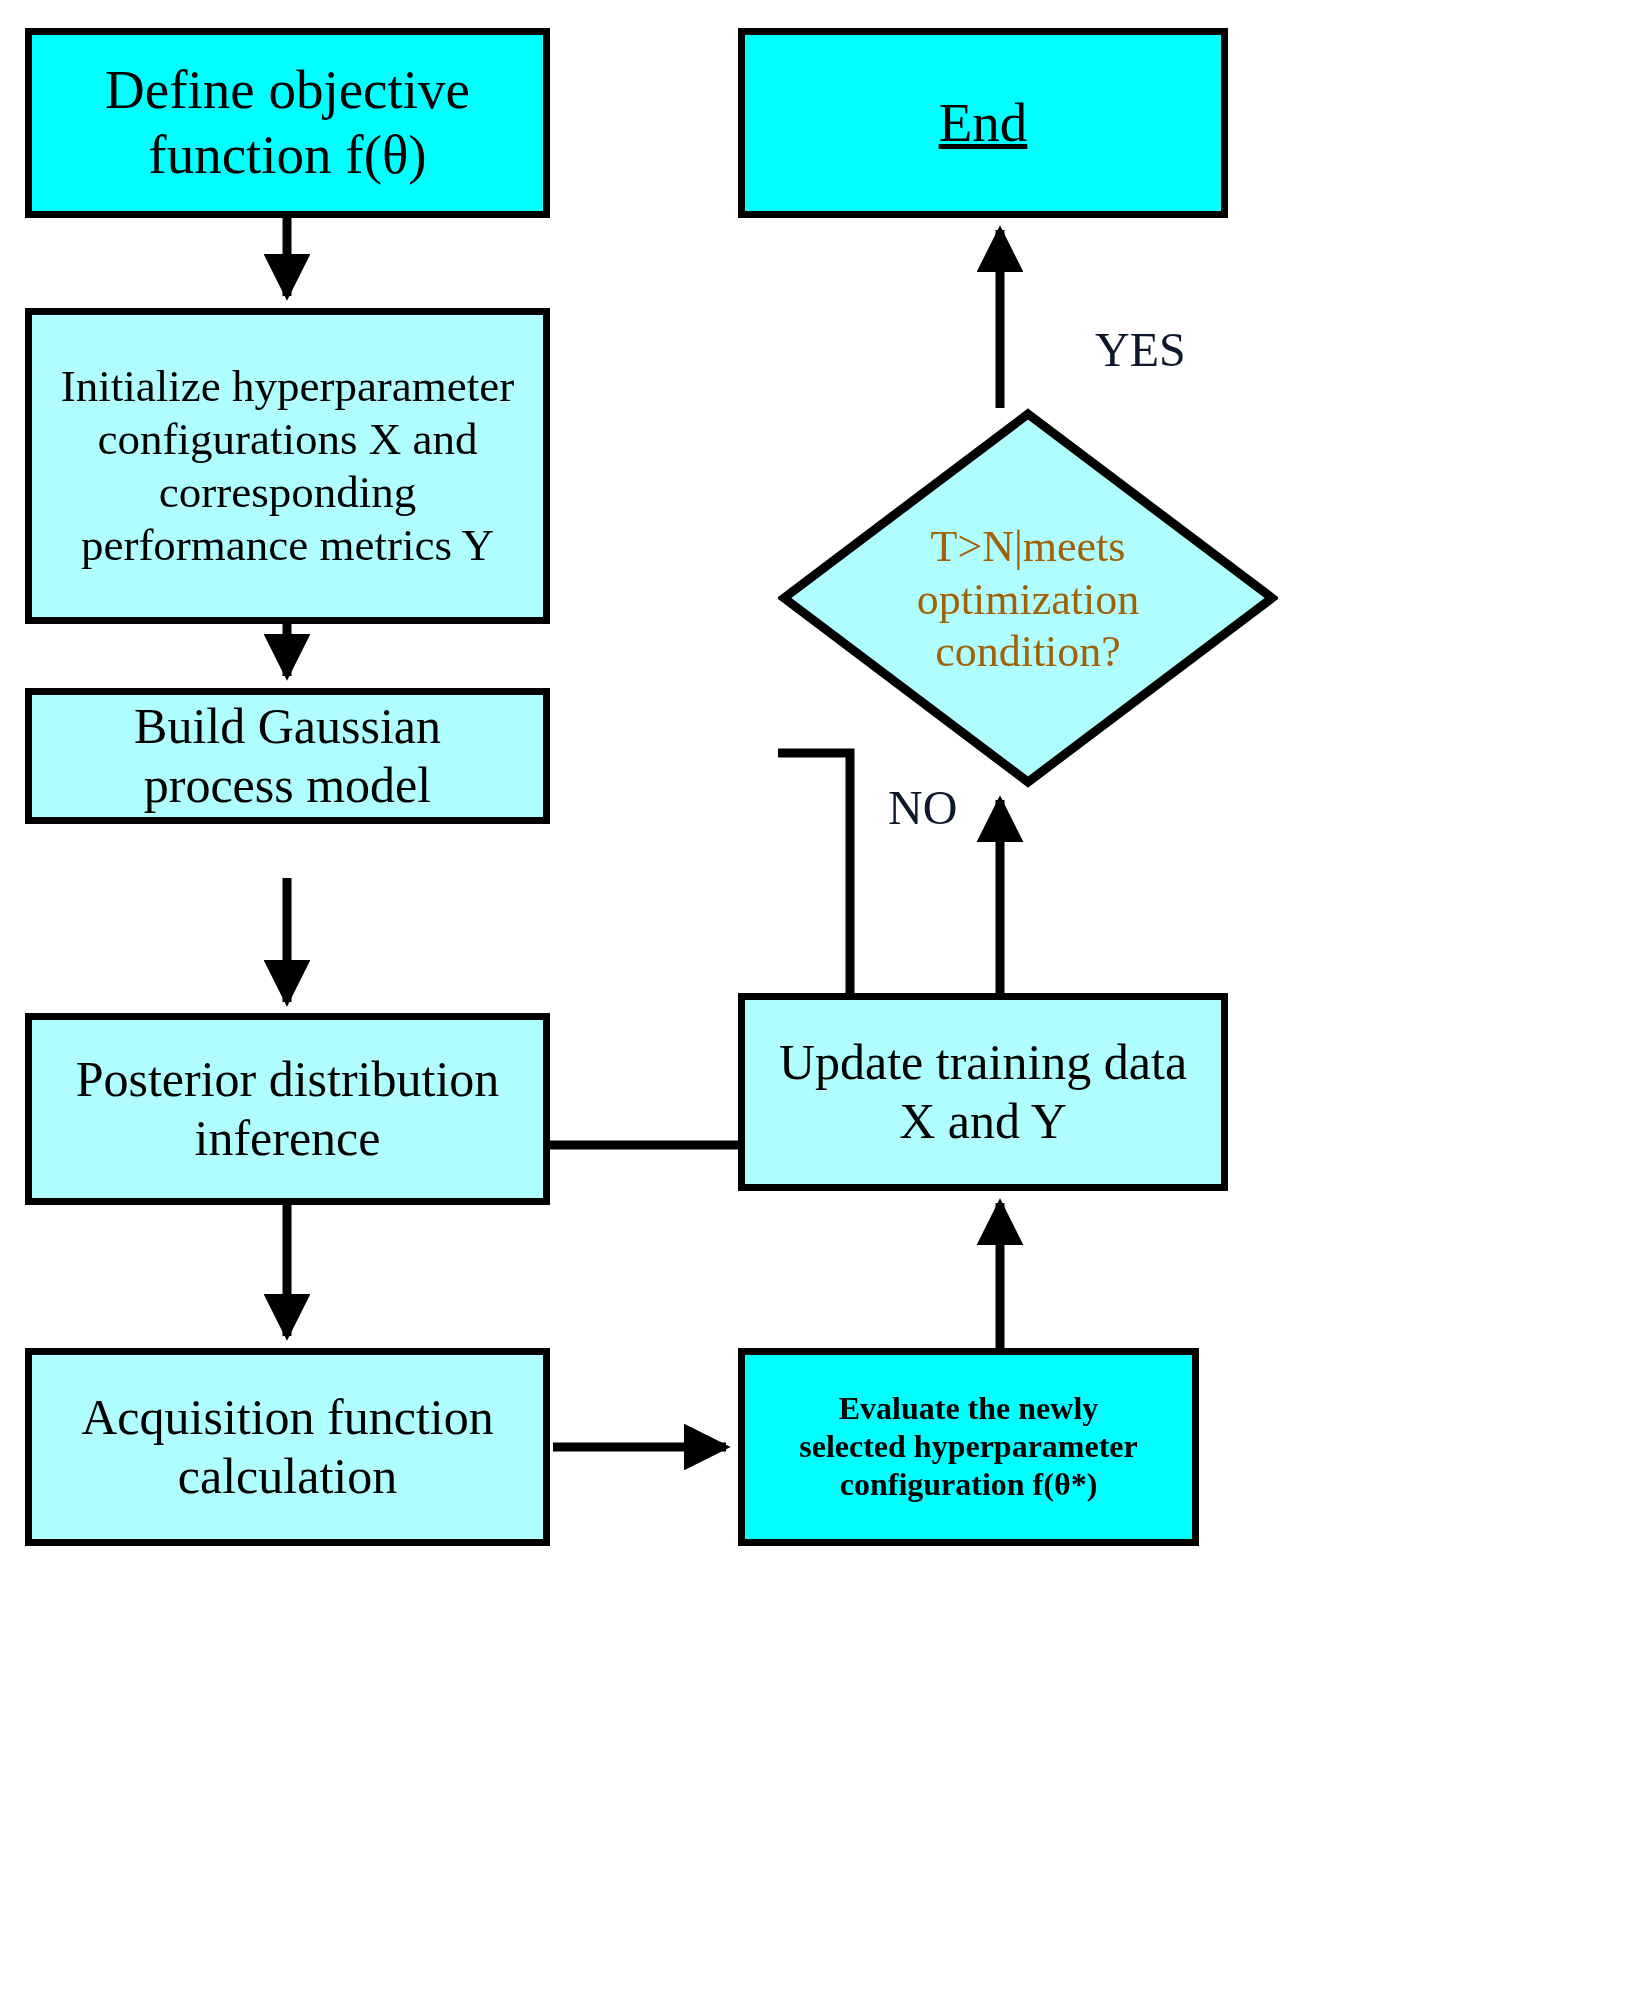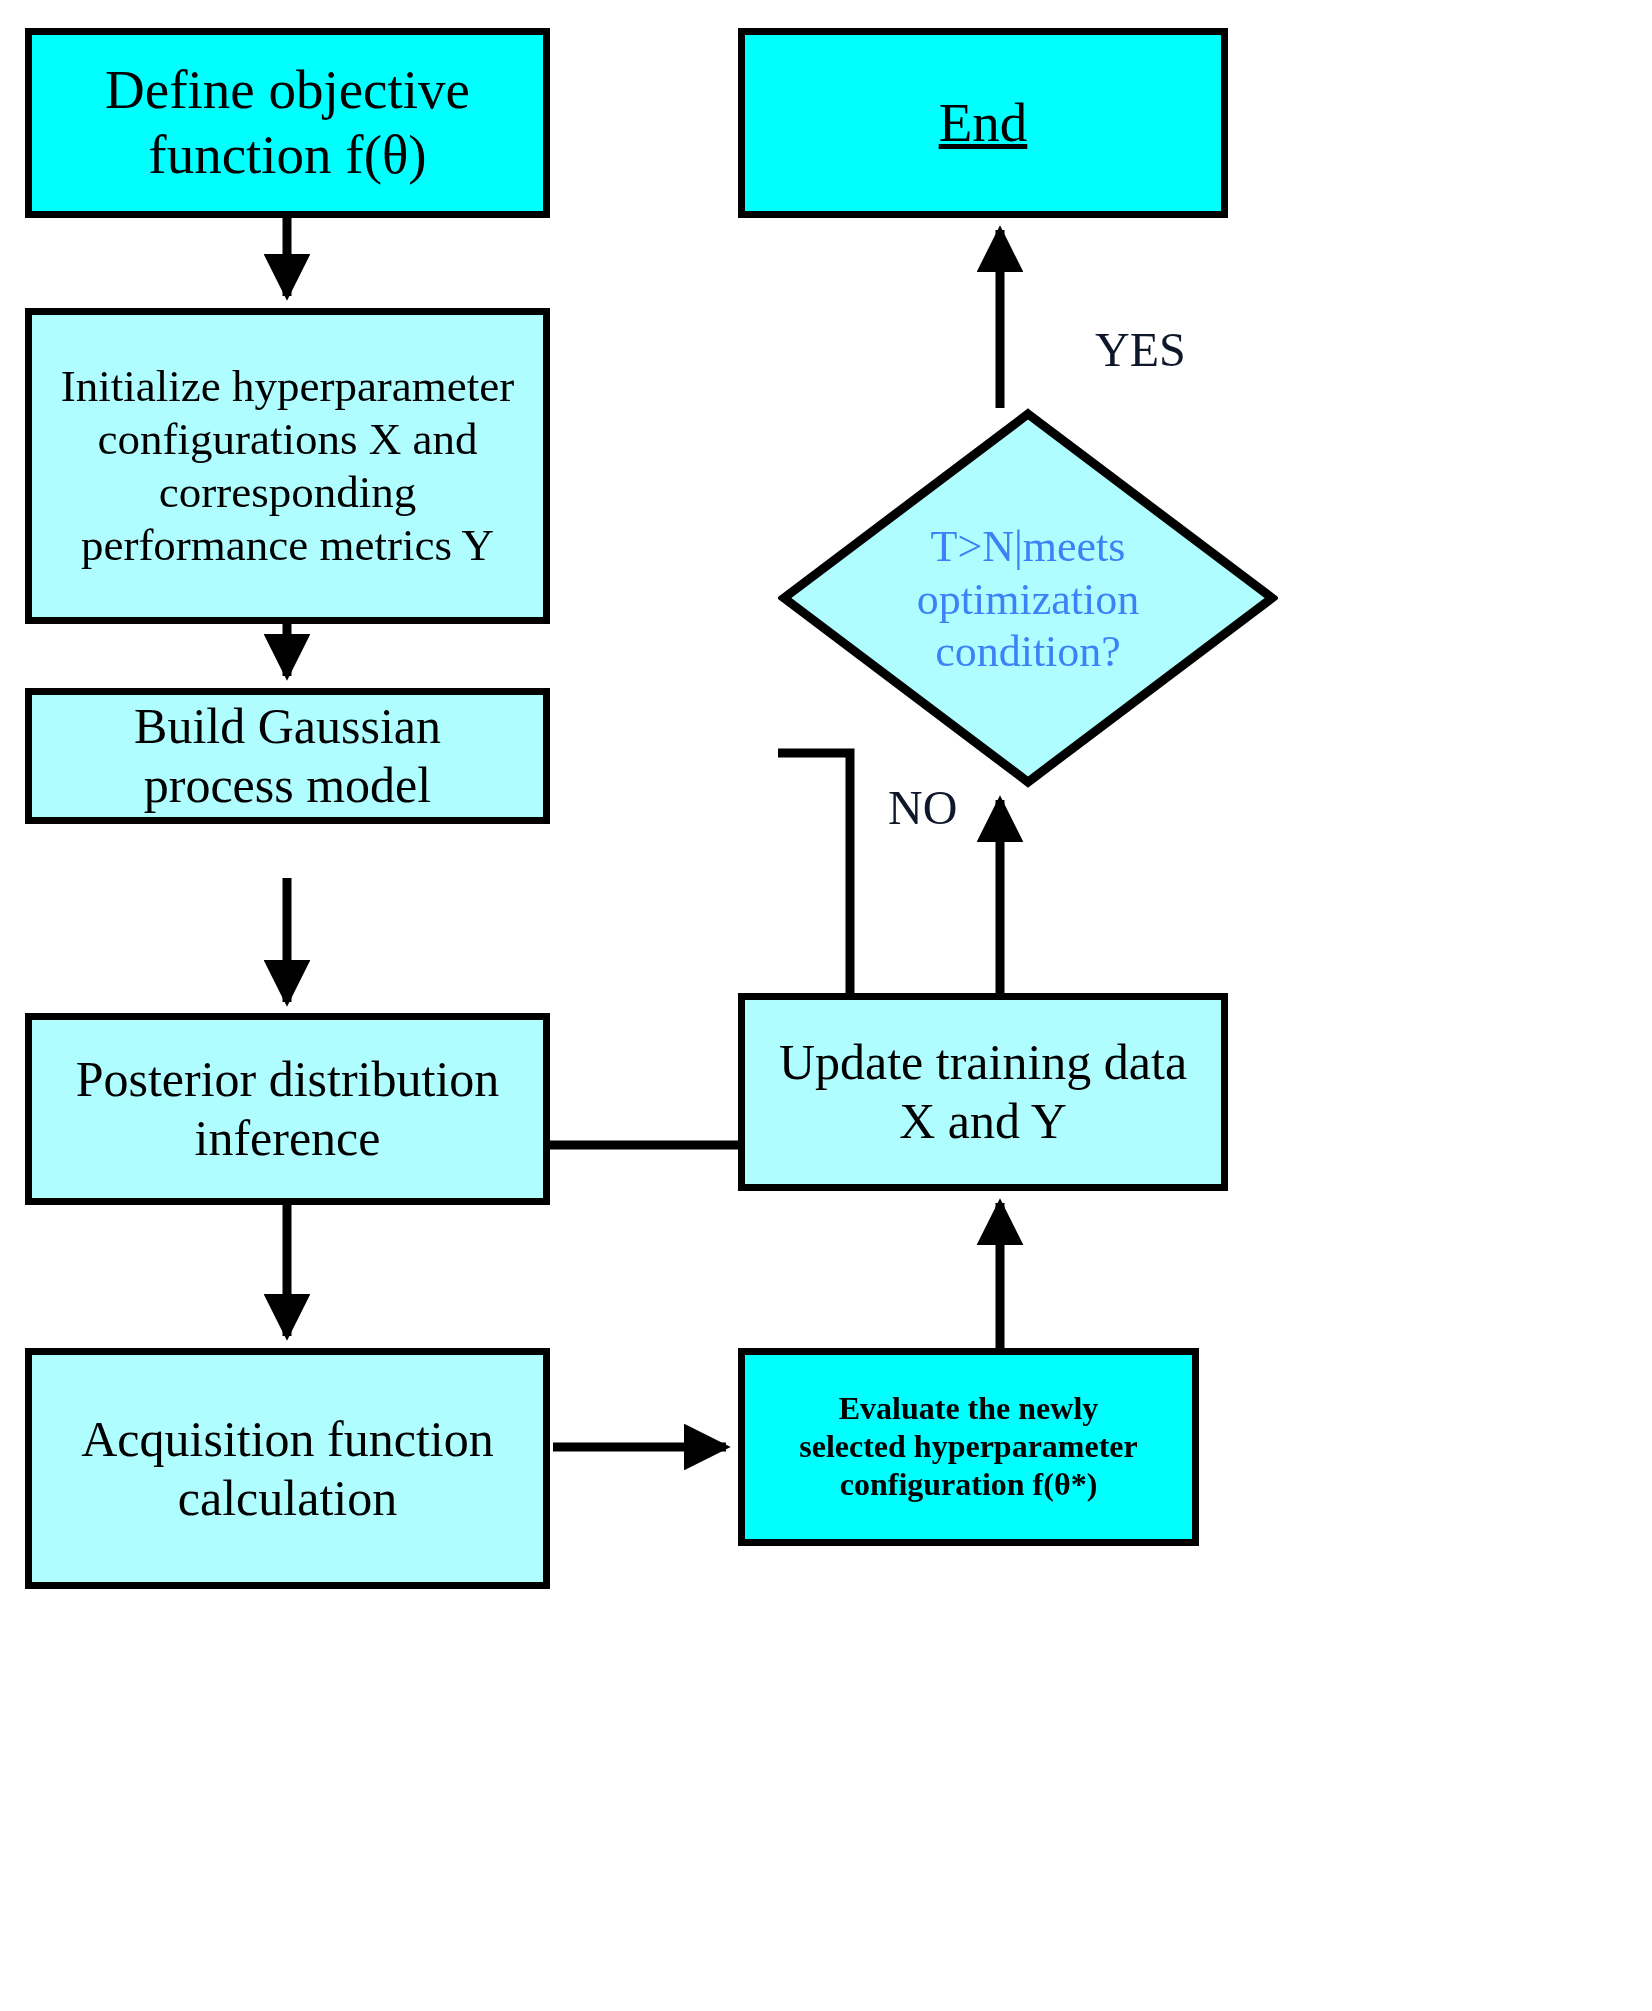--- a/index.html
+++ b/index.html
@@ -12,33 +12,33 @@
   .fill-bright{background:#00ffff;}
   .fill-light{background:#affdff;}
 
   .t{display:block;width:100%;padding:0 10px;}
 
   
   #n-define   {left:25px;  top:28px;   width:525px; height:190px; font-size:55px;}
   #n-init     {left:25px;  top:308px;  width:525px; height:316px; font-size:45px;}
   #n-build    {left:25px;  top:688px;  width:525px; height:136px; font-size:50px;}
   #n-post     {left:25px;  top:1013px; width:525px; height:192px; font-size:50px;}
-  #n-acq      {left:25px;  top:1348px; width:525px; height:241px; font-size:50px;}
+  #n-acq      {left:25px;  top:1348px; width:525px; height:198px; font-size:50px;}
 
   
   #n-end      {left:738px; top:28px;   width:490px; height:190px; font-size:55px;text-decoration:underline;}
   #n-update   {left:738px; top:993px;  width:490px; height:198px; font-size:50px;}
   #n-eval     {left:738px; top:1348px; width:461px; height:198px; font-size:32px;font-weight:bold;}
 
   
   #n-decide{position:absolute;left:778px;top:408px;width:500px;height:380px;}
   #n-decide svg{position:absolute;left:0;top:0;}
   #n-decide .dlabel{position:absolute;left:85px;top:92px;width:330px;height:200px;
      display:flex;align-items:center;justify-content:center;text-align:center;
-     font-size:44px;line-height:1.2;color:#3b82f6;}
+     font-size:44px;line-height:1.2;color:#a16207;}
 
   
   .elabel{position:absolute;font-size:48px;color:#0f172a;}
   #lbl-yes{left:1095px;top:322px;}
   #lbl-no {left:888px; top:780px;}
 
   
   #edges{position:absolute;left:0;top:0;width:1652px;height:2011px;
          pointer-events:none;}
 </style>

